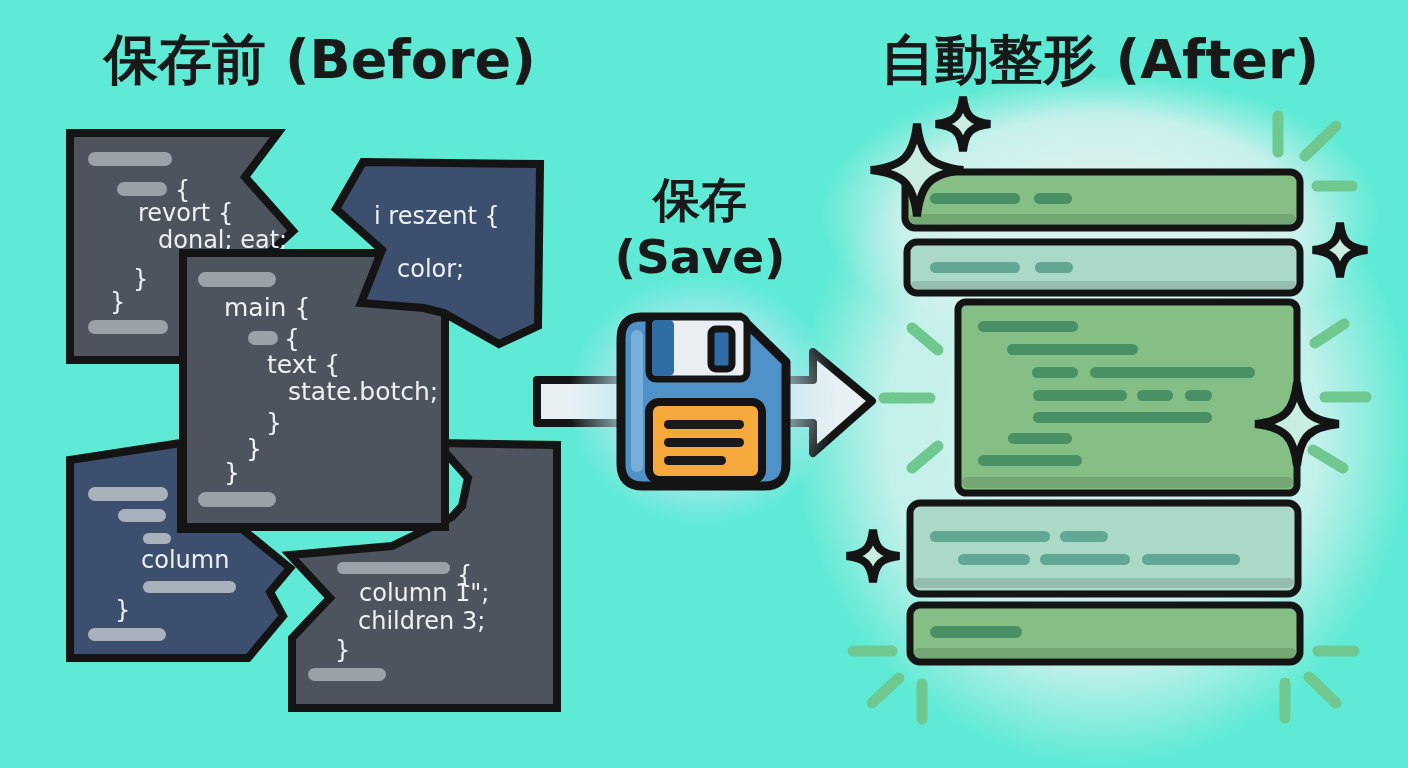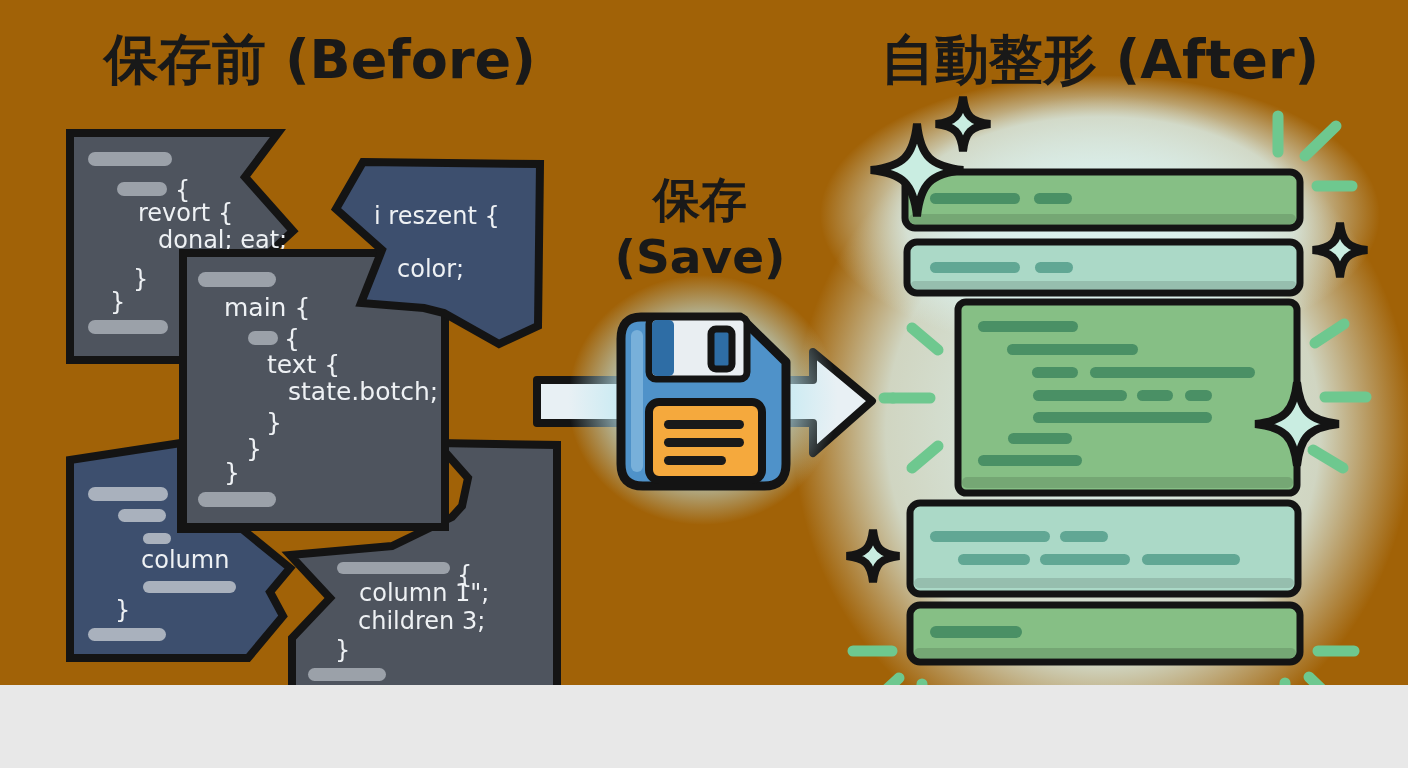--- a/index.html
+++ b/index.html
@@ -1,16 +1,16 @@
 <!DOCTYPE html>
 <html><head>
 <meta charset="utf-8">
 <style>
   html,body{margin:0;padding:0;background:#e8e8e8;}
-  .stage{position:relative;width:1408px;height:685px;background:#a16207;overflow:hidden;
+  .stage{position:relative;width:1408px;height:768px;background:#5eead4;overflow:hidden;
          font-family:"DejaVu Sans","Liberation Sans",sans-serif;}
   svg{position:absolute;inset:0;display:block;}
   .title{font:bold 54px "DejaVu Sans","Liberation Sans",sans-serif;fill:#191919;text-anchor:middle;}
   .savelabel{font:bold 47px "DejaVu Sans","Liberation Sans",sans-serif;fill:#191919;text-anchor:middle;}
   .code{font:24px "DejaVu Sans","Liberation Sans",sans-serif;fill:#eef1f4;}
   .code-lg{font:25px "DejaVu Sans","Liberation Sans",sans-serif;fill:#eef1f4;}
   .piece{stroke:#141414;stroke-width:8;stroke-linejoin:miter;}
   .bar{fill:#9ba1a9;}
   .bar-navy{fill:#a9b1bd;}
   .gline{fill:#4a9065;}

